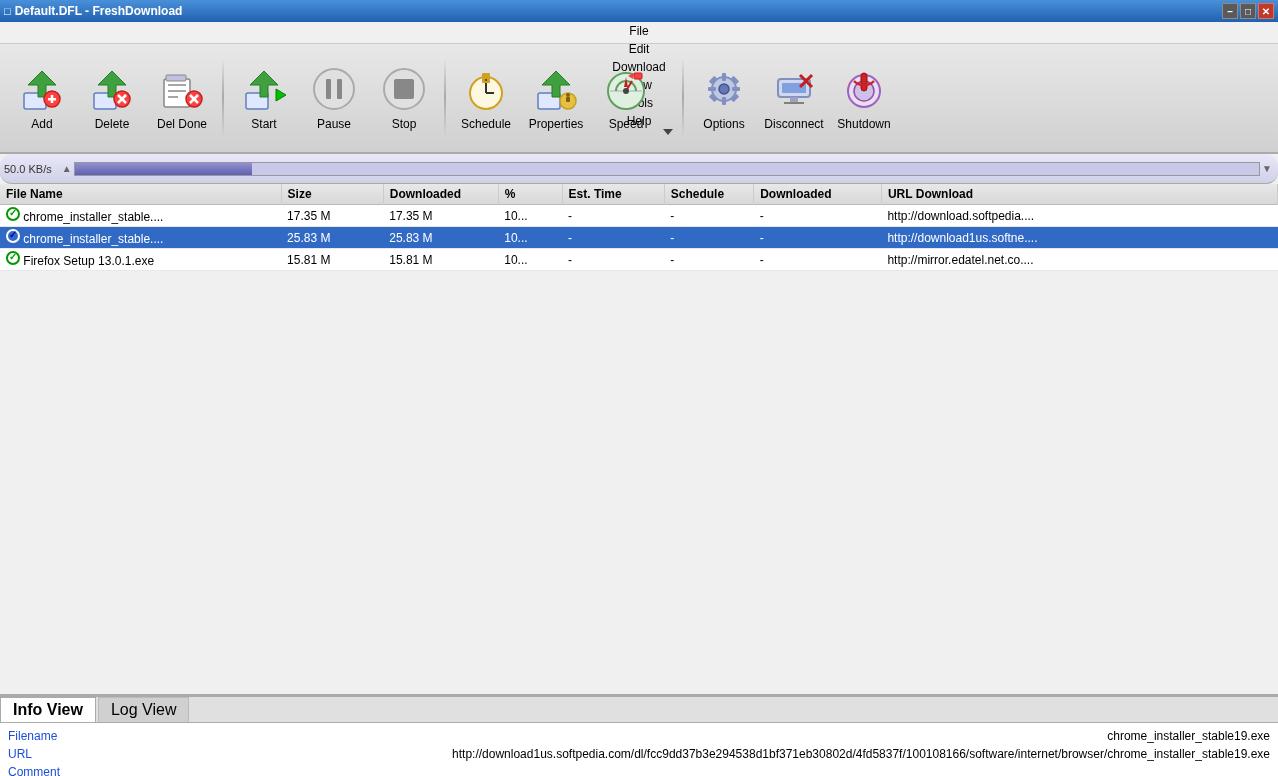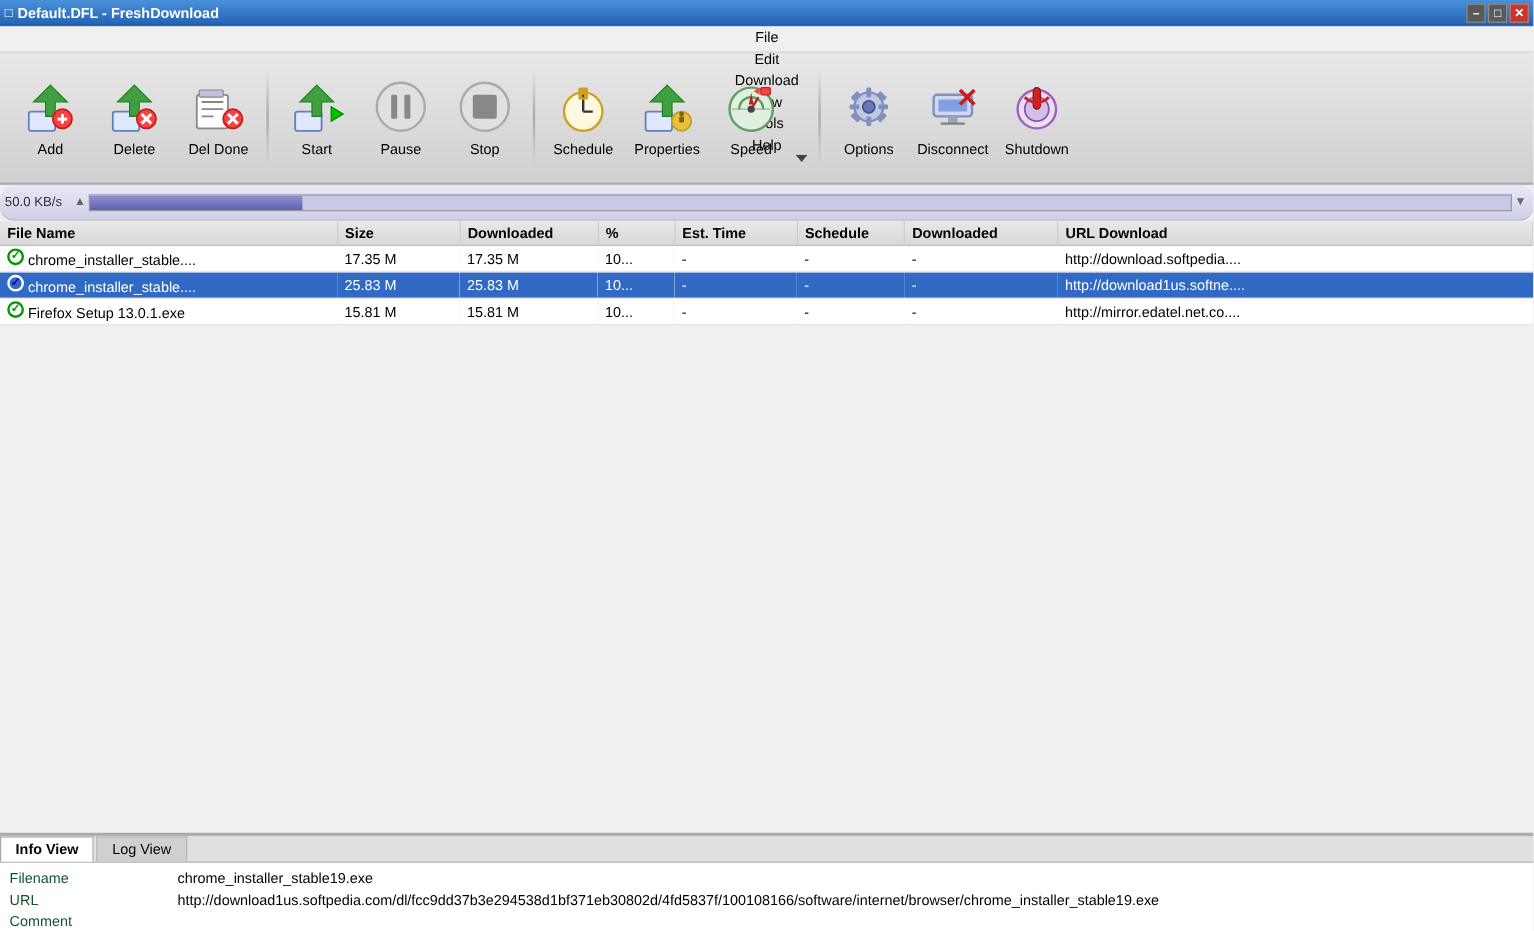--- a/index.html
+++ b/index.html
@@ -207,21 +207,21 @@
       flex-direction: column;
     }
     #info-tabs {
       display: flex;
       background: #e0e0e0;
       border-bottom: 1px solid #aaa;
     }
     .info-tab {
       padding: 3px 12px;
       cursor: pointer;
-      font-size: 12px;
+      font-size: 16px;
       border: 1px solid #bbb;
       border-bottom: none;
       background: #d0d0d0;
       margin-right: 2px;
       text-align: center;
     }
     .info-tab.active {
       background: #fff;
       font-weight: bold;
       border-color: #aaa;
@@ -232,26 +232,27 @@
       padding: 4px 8px;
       overflow-y: auto;
       font-size: 12px;
     }
     .info-row {
       display: flex;
       padding: 2px 0;
     }
     .info-label {
       width: 140px;
-      color: #14532d;
+      color: #1d4ed8;
       flex-shrink: 0;
     }
     .info-value {
       color: #000;
       flex: 1;
+      text-align: right;
     }
   </style>
 </head>
 <body>
 
 <div id="title-bar">
   <div class="title">
     <span style="font-size:11px;">□</span>
     <span>Default.DFL - FreshDownload</span>
   </div>

